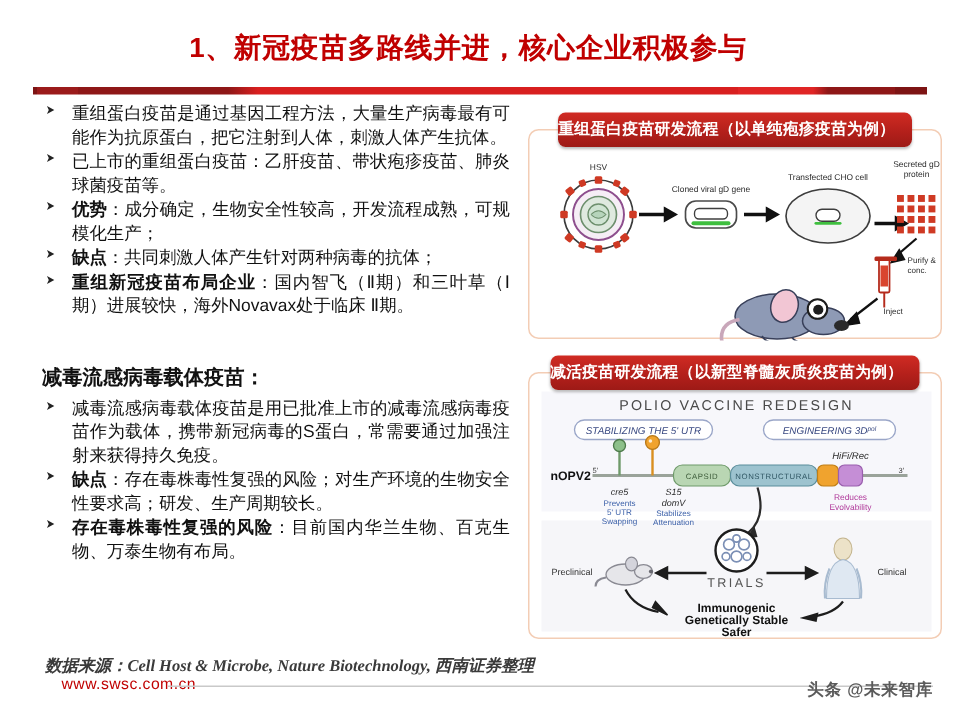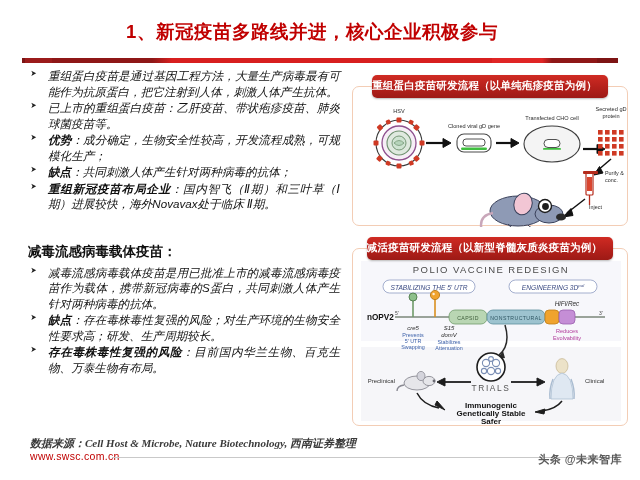--- a/index.html
+++ b/index.html
@@ -65,21 +65,20 @@
     color: #111111;
     margin: 0 0 4px 0;
     line-height: 1.25;
   }
   .sec-title.second { margin-top: 32px; }
 
   ul.bullets {
     list-style: none;
     margin: 0;
     padding: 0;
-    font-style: italic;
   }
   ul.bullets > li {
     position: relative;
     padding-left: 20px;
     margin-bottom: 1px;
     font-size: 11.6px;
     line-height: 1.34;
     color: #111111;
     text-align: justify;
   }
@@ -101,21 +100,21 @@
     top: 436px;
     font-family: "Liberation Serif", "DejaVu Serif", serif;
     font-style: italic;
     font-weight: bold;
     font-size: 11px;
     color: #3a3a3a;
     white-space: nowrap;
   }
   .footer-url {
     position: absolute;
-    left: 30px;
+    left: 41px;
     top: 450px;
     font-size: 10.5px;
     color: #c00000;
     letter-spacing: 0.3px;
     text-align: right;
   }
   .footer-rule {
     position: absolute;
     left: 112px;
     top: 457px;
@@ -192,21 +191,21 @@
     <ul class="bullets">
       <li><span class="lead"></span><span>重组蛋白疫苗是通过基因工程方法，大量生产病毒最有可能作为抗原蛋白，把它注射到人体，刺激人体产生抗体。</span></li>
       <li><span class="lead"></span><span>已上市的重组蛋白疫苗：乙肝疫苗、带状疱疹疫苗、肺炎球菌疫苗等。</span></li>
       <li><span class="lead">优势</span><span>：成分确定，生物安全性较高，开发流程成熟，可规模化生产；</span></li>
       <li><span class="lead">缺点</span><span>：共同刺激人体产生针对两种病毒的抗体；</span></li>
       <li><span class="lead">重组新冠疫苗布局企业</span><span>：国内智飞（Ⅱ期）和三叶草（Ⅰ期）进展较快，海外Novavax处于临床 Ⅱ期。</span></li>
     </ul>
 
     <h2 class="sec-title second">减毒流感病毒载体疫苗：</h2>
     <ul class="bullets">
-      <li><span class="lead"></span><span>减毒流感病毒载体疫苗是用已批准上市的减毒流感病毒疫苗作为载体，携带新冠病毒的S蛋白，共同刺激人体产生针对两种病毒的抗体。</span></li>
+      <li><span class="lead"></span><span>减毒流感病毒载体疫苗是用已批准上市的减毒流感病毒疫苗作为载体，携带新冠病毒的S蛋白，常需要通过加强注射来获得持久免疫。</span></li>
       <li><span class="lead">缺点</span><span>：存在毒株毒性复强的风险；对生产环境的生物安全性要求高；研发、生产周期较长。</span></li>
       <li><span class="lead">存在毒株毒性复强的风险</span><span>：目前国内华兰生物、百克生物、万泰生物有布局。</span></li>
     </ul>
   </div>
 
   <div class="source">数据来源：Cell Host &amp; Microbe, Nature Biotechnology, 西南证券整理</div>
   <div class="footer-url">www.swsc.com.cn</div>
   <div class="footer-rule"></div>
   <div class="watermark">头条 @未来智库</div>
 

